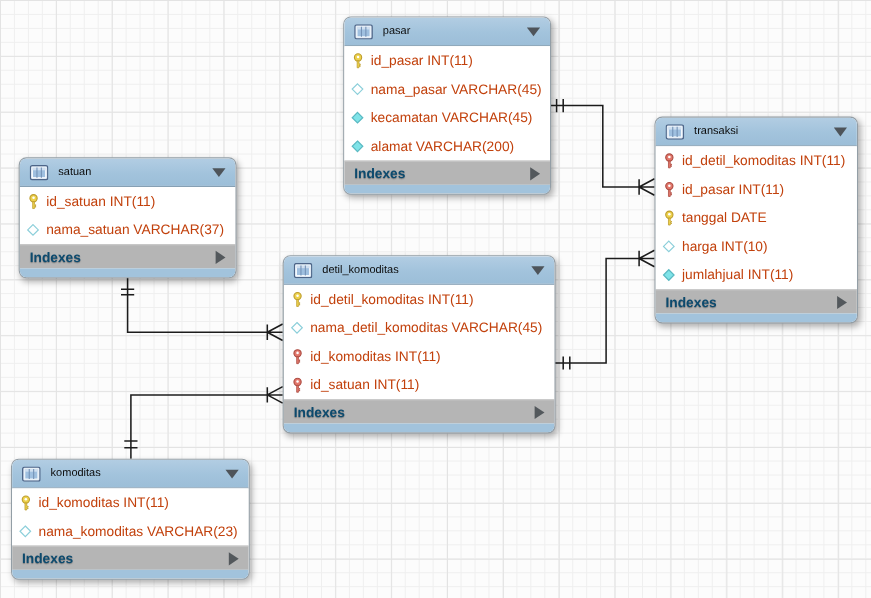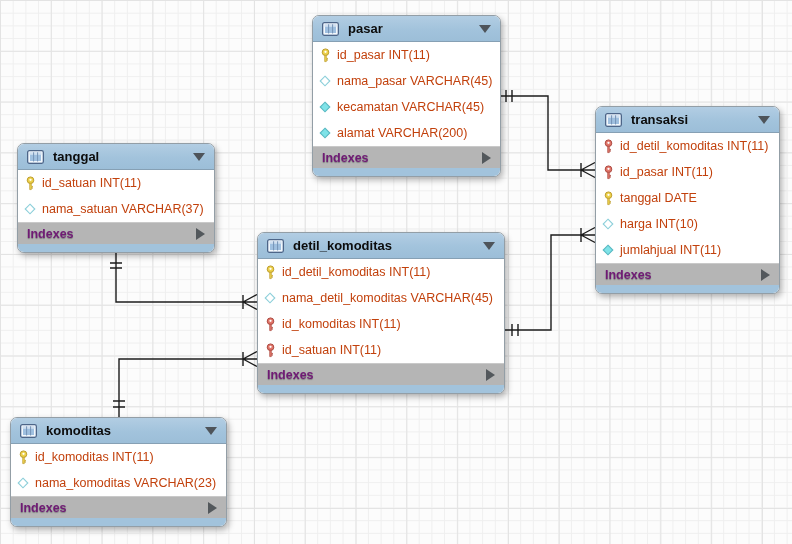--- a/index.html
+++ b/index.html
@@ -28,39 +28,39 @@
   }
   .ent-header{
     height:26px;
     background:linear-gradient(180deg,#b2cde3 0%,#a2c3dc 55%,#9cbed8 100%);
     border-bottom:1px solid #86a0b4;
     display:flex;align-items:center;
     padding:0 9px;
     box-sizing:border-box;
   }
   .ent-header .tbl-icon{display:flex;align-items:center;margin-right:9px;flex:0 0 auto;}
-  .ent-title{font-size:13px;font-weight:bold;color:#0c0c0c;flex:1 1 auto;white-space:nowrap;}
+  .ent-title{font-size:10px;font-weight:normal;color:#0c0c0c;flex:1 1 auto;white-space:nowrap;}
   .collapse-tri{
     width:0;height:0;flex:0 0 auto;
     border-left:6px solid transparent;border-right:6px solid transparent;
     border-top:8px solid #4e545a;
   }
   .cols{background:#ffffff;}
   .col-row{height:26px;display:flex;align-items:center;padding:0 4px 0 5px;box-sizing:border-box;}
   .col-icon{width:14px;display:flex;align-items:center;justify-content:center;margin-right:5px;flex:0 0 auto;}
   .col-text{font-size:12.5px;color:#c2410c;white-space:nowrap;}
   .ent-footer{
     height:22px;
     background:#b5b5b5;
     border-top:1px solid #c9c9c9;
     display:flex;align-items:center;justify-content:space-between;
     padding:0 9px;box-sizing:border-box;
   }
   .footer-label{
-    font-size:12.5px;font-weight:bold;color:#701a75;
+    font-size:12.5px;font-weight:bold;color:#0c4a6e;
     text-shadow:0 1px 1px rgba(90,90,90,0.6);
   }
   .expand-tri{
     width:0;height:0;
     border-top:6px solid transparent;border-bottom:6px solid transparent;
     border-left:9px solid #53585c;
   }
   .bottom-strip{height:8px;background:#a2c3dc;}
 </style>
 </head>
@@ -150,21 +150,21 @@
   <div class="entity" style="left:17px;top:143px;width:196px;">
     <div class="ent-header">
       <span class="tbl-icon">
           <svg width="17" height="14" viewBox="0 0 17 14">
   <rect x="0.6" y="0.6" width="15.8" height="12.8" rx="1.8" fill="#dde7f2" stroke="#4d6588" stroke-width="1.2"></rect>
   <rect x="2.5" y="2.3" width="12" height="9.2" fill="#9fc0e0" stroke="#f4f8fc" stroke-width="1"></rect>
   <rect x="2.5" y="2.3" width="12" height="2.5" fill="#cfdff0"></rect>
   <path d="M6.6 2.3 V11.5 M10.6 2.3 V11.5" stroke="#7492b6" stroke-width="1"></path>
 </svg>
         </span>
-      <span class="ent-title">tanggal</span>
+      <span class="ent-title">satuan</span>
       <span class="collapse-tri"></span>
     </div>
     <div class="cols">
         <div class="col-row">
           <span class="col-icon">
             <svg width="13" height="15" viewBox="0 0 13 15">
     <circle cx="6.5" cy="4.2" r="3.3" fill="#edd24c" stroke="#bd9c2e" stroke-width="1"></circle>
     <path d="M5.7 7.2 L5.7 13.6 L7.3 13.6 L7.3 12.6 L8.8 12.0 L7.3 11.3 L8.8 10.5 L7.3 9.8 L7.3 7.2 Z" fill="#edd24c" stroke="#bd9c2e" stroke-width="0.7" stroke-linejoin="round"></path>
     <circle cx="6.5" cy="3.8" r="1.15" fill="#ffffff"></circle>
   </svg>

